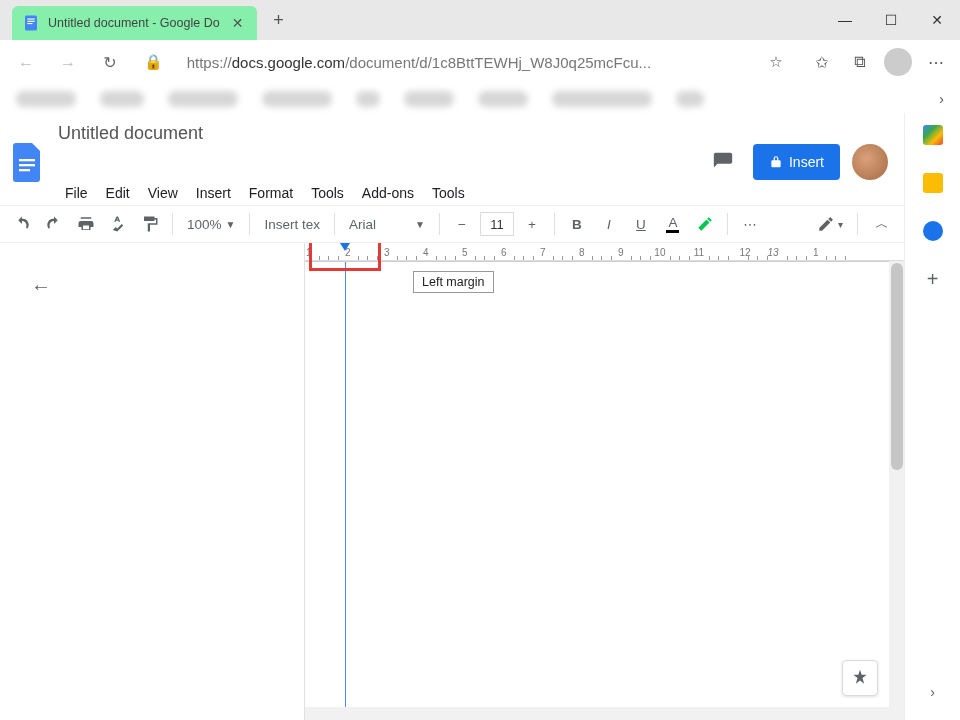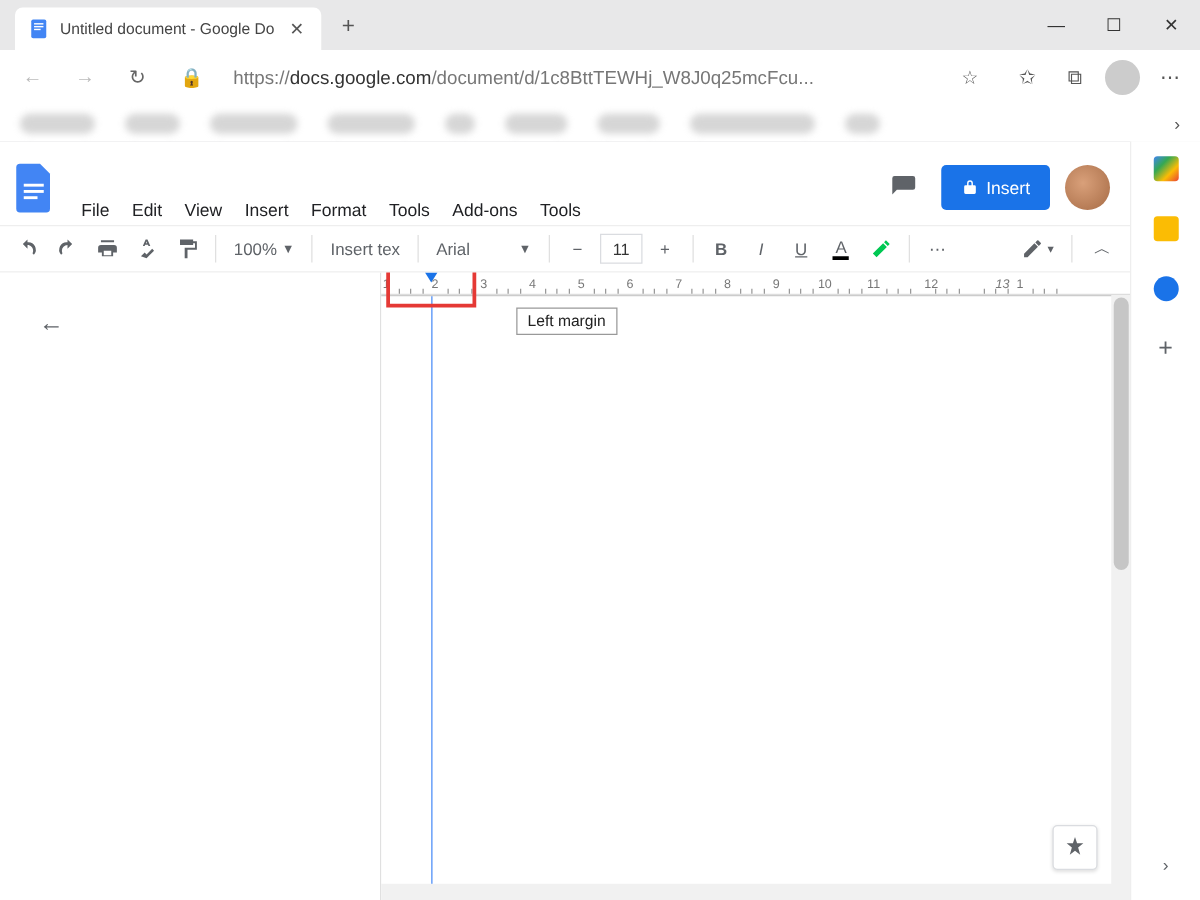--- a/index.html
+++ b/index.html
@@ -1,20 +1,20 @@
 <!DOCTYPE html>
 <html><head>
 <meta charset="utf-8">
 <style>
   * { box-sizing: border-box; margin: 0; padding: 0; }
   body { font-family: "Segoe UI", Arial, sans-serif; background: #fff; overflow: hidden; width: 960px; height: 720px; }
   
   .browser-chrome { background: #e8e8e9; height: 113px; border-bottom: 1px solid #d0d0d0; }
   .tabs-row { display: flex; align-items: center; height: 40px; padding-left: 12px; }
-  .tab { background: #ffffff; height: 34px; margin-top: 6px; display: flex; align-items: center; padding: 0 10px; border-radius: 6px 6px 0 0; min-width: 210px; font-size: 12.5px; color: #444; gap: 8px; position: relative; }
+  .tab { background: #86efac; height: 34px; margin-top: 6px; display: flex; align-items: center; padding: 0 10px; border-radius: 6px 6px 0 0; min-width: 210px; font-size: 12.5px; color: #444; gap: 8px; position: relative; }
   .tab .favicon { width: 18px; height: 18px; }
   .tab-close { font-size: 14px; color: #555; padding: 0 4px; cursor: pointer; }
   .new-tab { margin-left: 10px; color: #555; font-size: 18px; padding: 0 6px; cursor: pointer; }
   .win-controls { margin-left: auto; display: flex; align-items: center; height: 40px; }
   .win-btn { width: 46px; height: 40px; display: flex; align-items: center; justify-content: center; font-size: 14px; color: #333; cursor: pointer; }
   .addr-row { display: flex; align-items: center; height: 44px; background: #fff; padding: 0 10px; gap: 10px; }
   .nav-btn { width: 32px; height: 32px; display: flex; align-items: center; justify-content: center; color: #666; cursor: pointer; }
   .nav-btn.disabled { color: #bbb; }
   .url-bar { flex: 1; display: flex; align-items: center; gap: 8px; height: 34px; border-radius: 4px; padding: 0 8px; font-size: 15px; color: #555; }
   .url-text { flex: 1; white-space: nowrap; overflow: hidden; text-overflow: ellipsis; padding-left: 16px; }
@@ -126,20 +126,21 @@
     <div class="docs-header">
       <div class="docs-logo">
         <svg width="32" height="42" viewBox="0 0 32 42">
             <path d="M4 2h16l8 8v28a3 3 0 0 1-3 3H4a3 3 0 0 1-3-3V5a3 3 0 0 1 3-3z" fill="#4285f4"></path>
             <rect x="7" y="18" width="16" height="2.3" fill="#fff"></rect>
             <rect x="7" y="23" width="16" height="2.3" fill="#fff"></rect>
             <rect x="7" y="28" width="11" height="2.3" fill="#fff"></rect>
           </svg>
       </div>
       <div class="title-block">
+        <div class="doc-title">Untitled document</div>
         <div class="menus">
           <div class="menu-item">File</div>
           <div class="menu-item">Edit</div>
           <div class="menu-item">View</div>
           <div class="menu-item">Insert</div>
           <div class="menu-item">Format</div>
           <div class="menu-item">Tools</div>
           <div class="menu-item">Add-ons</div>
           <div class="menu-item">Tools</div>
         </div>
@@ -285,21 +286,21 @@
             <div class="h-mark" style="left: 374.4px;"></div>
             <div class="h-mark" style="left: 384.15px;"></div>
             <div class="h-tick" style="left: 393.9px;">11</div>
             <div class="h-mark" style="left: 403.65px;"></div>
             <div class="h-mark" style="left: 413.4px;"></div>
             <div class="h-mark" style="left: 423.15px;"></div>
             <div class="h-tick" style="left: 440px;">12</div>
             <div class="h-mark" style="left: 442.65px;"></div>
             <div class="h-mark" style="left: 452.4px;"></div>
             <div class="h-mark" style="left: 462.15px;"></div>
-            <div class="h-tick" style="left: 497px; font-style: italic;">13</div>
+            <div class="h-tick" style="left: 468px; font-style: italic;">13</div>
             <div class="h-mark" style="left: 481.65px;"></div>
             <div class="h-mark" style="left: 491.4px;"></div>
             <div class="h-mark" style="left: 501.15px;"></div>
             <div class="h-tick" style="left: 510.9px;">1</div>
             <div class="h-mark" style="left: 520.65px;"></div>
             <div class="h-mark" style="left: 530.4px;"></div>
             <div class="h-mark" style="left: 540.15px;"></div>
           </div>
         <div class="margin-label">Left margin</div>
         <div class="page">

